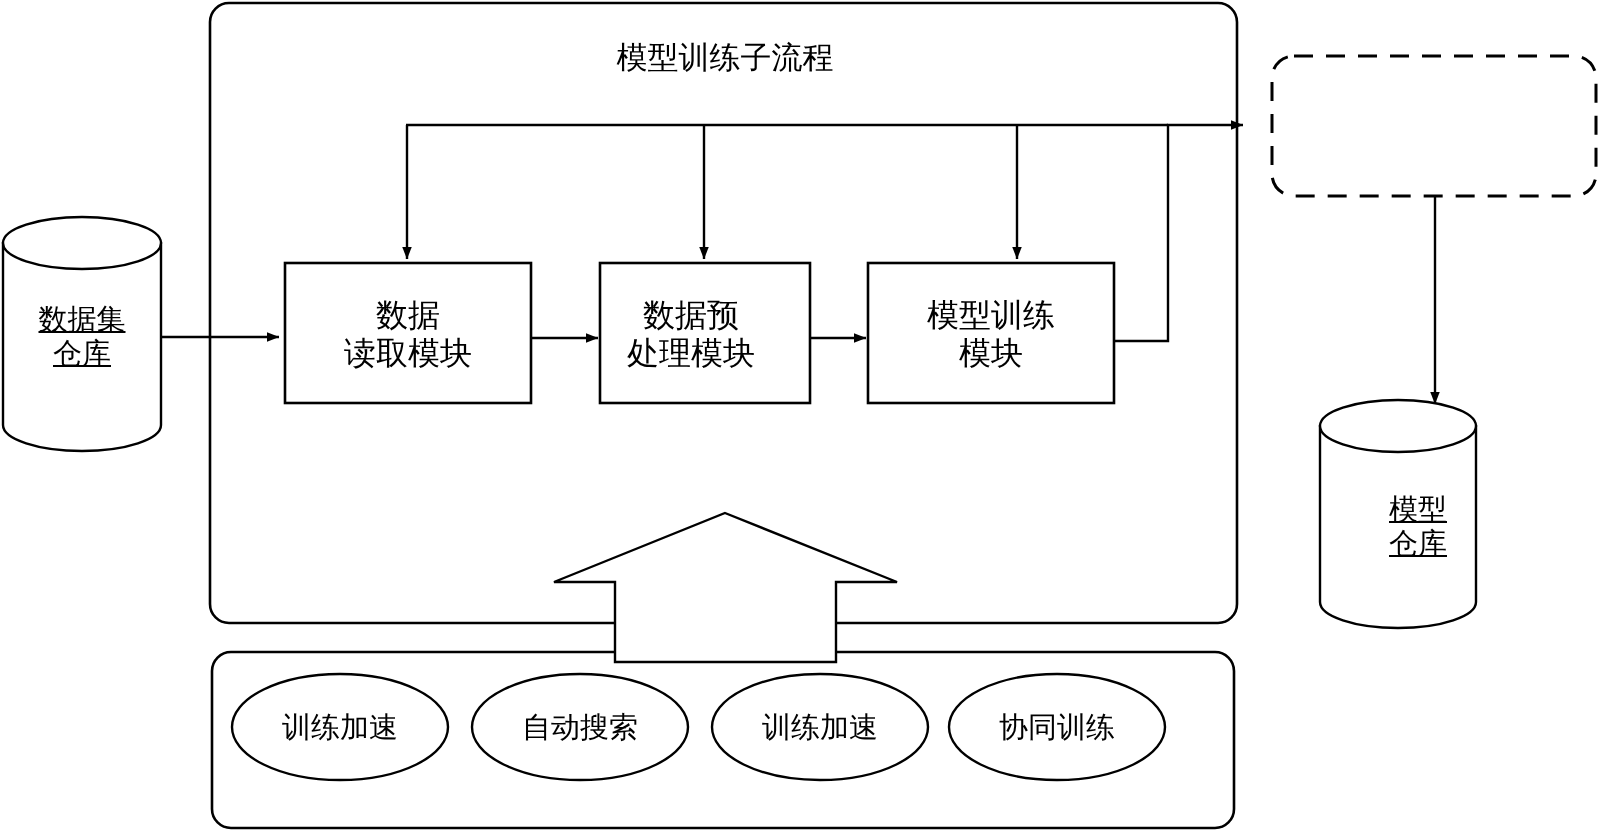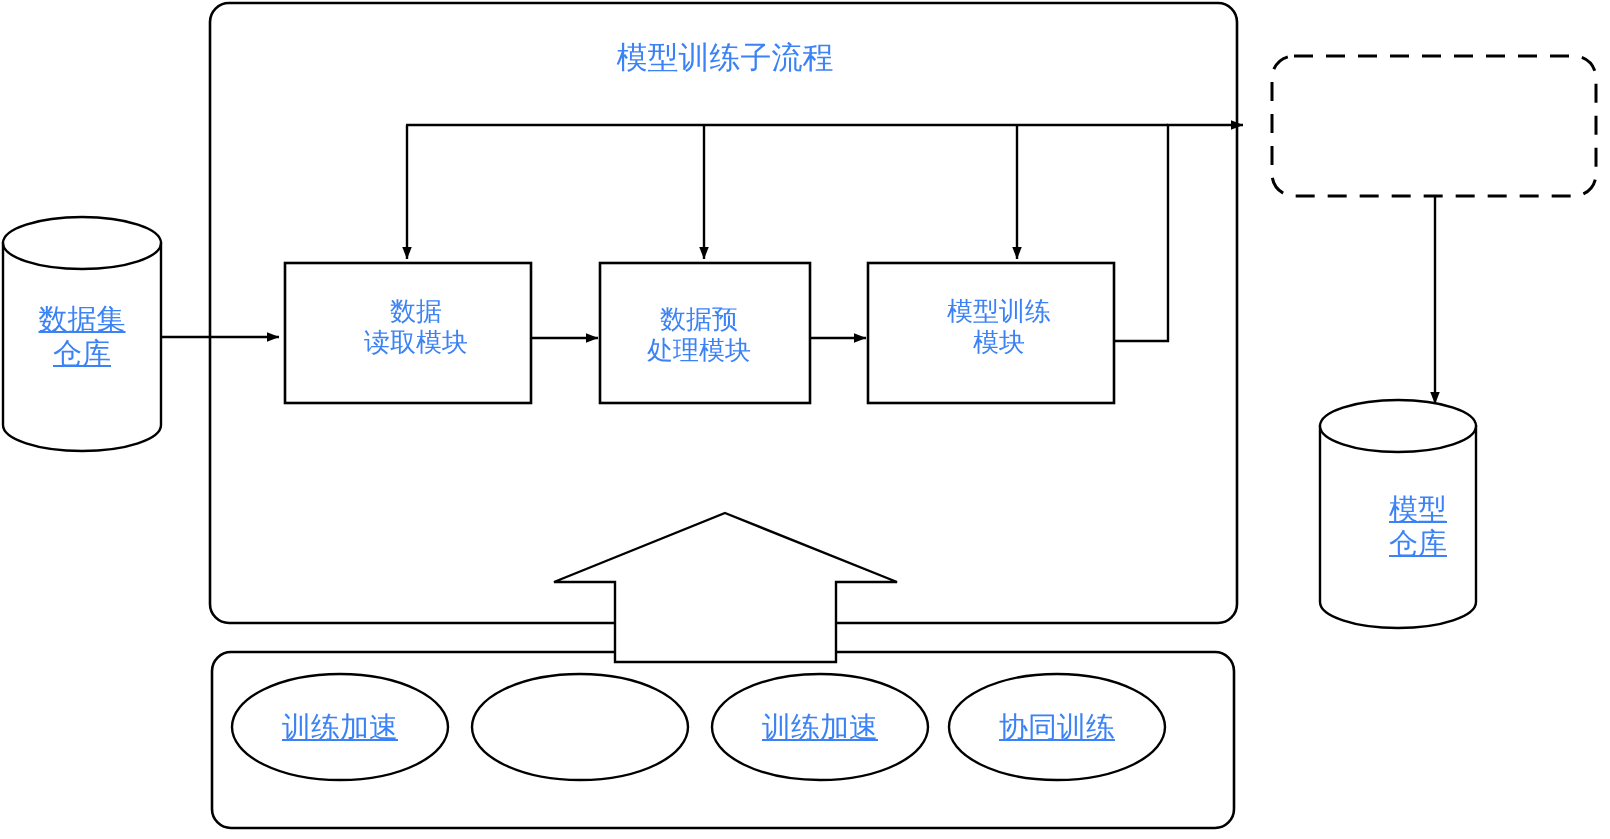--- a/index.html
+++ b/index.html
@@ -20,31 +20,31 @@
   svg.diagram {
     position: absolute;
     left: 0;
     top: 0;
     width: 1610px;
     height: 839px;
   }
   .lbl {
     position: absolute;
     text-align: center;
-    color: #3b82f6;
+    color: #000000;
     line-height: 1.18;
     white-space: pre-line;
     pointer-events: none;
     font-family: "Liberation Serif", "DejaVu Serif", serif;
   }
   .t-title   { font-size: 31px; }
-  .t-box     { font-size: 26px; padding-left: 8px; }
+  .t-box     { font-size: 32px; }
   .t-cyl     { font-size: 29px; text-decoration: underline; }
   .t-dashed  { font-size: 29px; }
-  .t-ell     { font-size: 29px; text-decoration: underline; }
+  .t-ell     { font-size: 29px; }
 </style>
 </head>
 <body>
 
 <div id="canvas">
 
   <svg class="diagram" viewBox="0 0 1610 839">
     <defs>
       <marker id="arrowhead" markerWidth="13" markerHeight="11" refX="12.4" refY="5.5" orient="auto" markerUnits="userSpaceOnUse">
         <path d="M0,0.6 L12.6,5.5 L0,10.4 Z" fill="#000000"></path>
@@ -95,30 +95,31 @@
   </svg>
 
   <div class="lbl t-title" style="left:490px; top:40px; width:470px;">模型训练子流程</div>
 
   <div class="lbl t-cyl" style="left:2px; top:302px; width:160px;">数据集
 仓库</div>
 
   <div class="lbl t-box" style="left:285px; top:297px; width:246px;">数据
 读取模块</div>
 
-  <div class="lbl t-box" style="left:598px; top:306px; width:186px;font-family:Liberation Mono, monospace;">数据预
+  <div class="lbl t-box" style="left:598px; top:297px; width:186px;">数据预
 处理模块</div>
 
   <div class="lbl t-box" style="left:868px; top:297px; width:246px;">模型训练
 模块</div>
 
 
   <div class="lbl t-cyl" style="left:1320px; top:492px; width:156px;margin-left:20px;">模型
 仓库</div>
 
   <div class="lbl t-ell" style="left:232px; top:710px; width:216px;">训练加速</div>
 
+  <div class="lbl t-ell" style="left:472px; top:710px; width:216px;">自动搜索</div>
 
   <div class="lbl t-ell" style="left:712px; top:710px; width:216px;">训练加速</div>
 
   <div class="lbl t-ell" style="left:949px; top:710px; width:216px;">协同训练</div>
 
 </div>
 
 </body></html>

